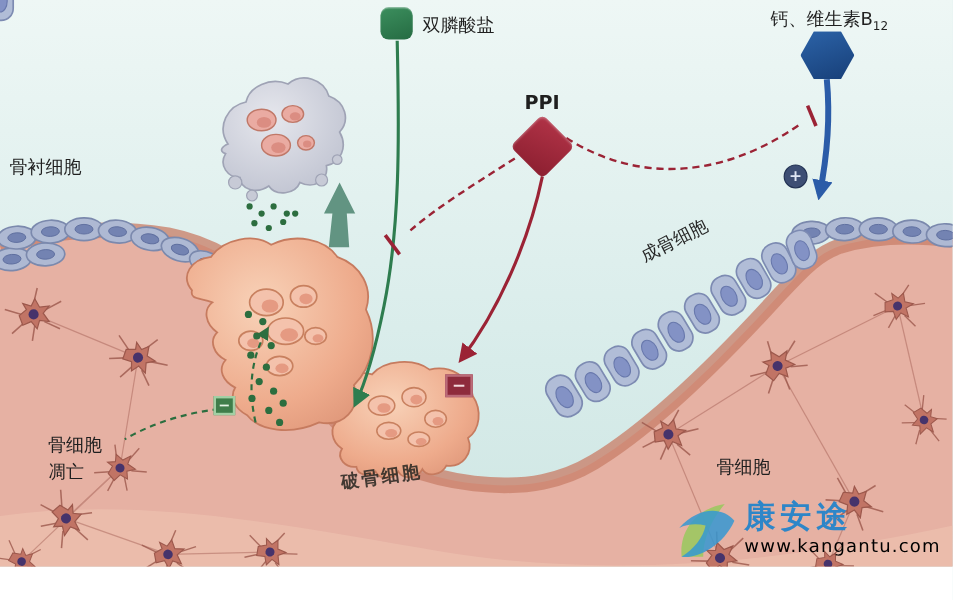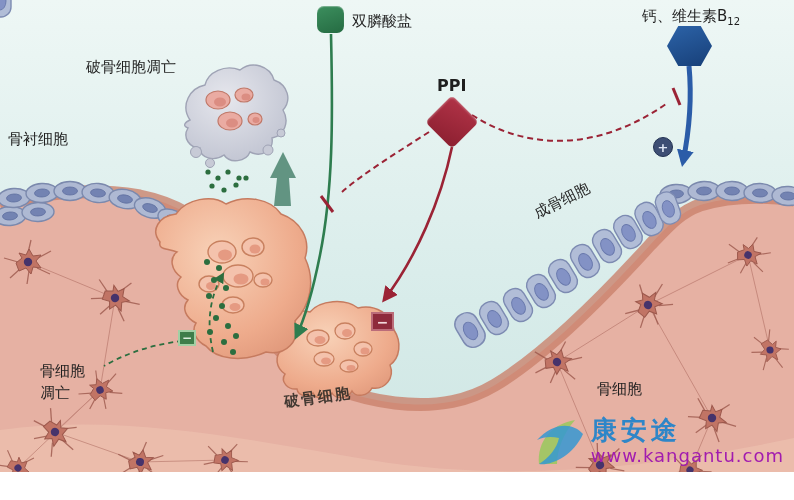--- a/index.html
+++ b/index.html
@@ -31,21 +31,21 @@
   .badge.plus-blue { left:653px; top:137px; width:20px; height:20px; border-radius:50%;
     background:#3d4e74; border:1px solid #223253; color:#dfe6f4; font-size:13px; }
 
   .rot-osteoblast { left:531px; top:206px; transform:rotate(-27deg); transform-origin:left top; color:#262626; }
   .rot-osteoclast-sm { left:283px; top:393px; transform:rotate(-8deg); transform-origin:left top;
     font-weight:700; color:#322d27; letter-spacing:2px; opacity:.9; }
 
   .watermark { position:absolute; right:10px; bottom:6px; display:flex; align-items:center; }
   .wm-text { display:flex; flex-direction:column; margin-left:4px; }
   .wm-brand { font-size:26px; font-weight:700; color:#2e86c8; letter-spacing:4px; line-height:30px; }
-  .wm-url { font-size:18px; color:#a21caf; letter-spacing:1px; }
+  .wm-url { font-size:15px; color:#000000; letter-spacing:1px; }
 </style>
 </head>
 <body>
 
 <div class="stage">
 
   <svg width="794" height="500" viewBox="0 0 794 500">
     <defs>
       <linearGradient id="gBg" x1="0" y1="0" x2="0" y2="1">
         <stop offset="0" stop-color="#eef7f5"></stop>
@@ -273,21 +273,20 @@
 
   <div class="icon-bisph"></div>
   <div class="icon-ppi"></div>
   <div class="icon-hex"></div>
 
   <div class="lbl" style="left:352px; top:12px;">双膦酸盐</div>
   <div class="lbl bold" style="left:437px; top:76px; font-size:16px;">PPI</div>
   <div class="lbl" style="left:642px; top:7px;">
     <span>钙、维生素B</span><sub style="font-size:10px;">12</sub>
   </div>
-  <div class="lbl" style="left:86px; top:58px;">破骨细胞凋亡</div>
   <div class="lbl" style="left:8px; top:130px;">骨衬细胞</div>
   <div class="lbl rot-osteoblast">成骨细胞</div>
   <div class="lbl rot-osteoclast-sm">破骨细胞</div>
   <div class="lbl two-line" style="left:40px; top:360px;">
     <div>骨细胞</div>
     <div>凋亡</div>
   </div>
   <div class="lbl" style="left:597px; top:380px;">骨细胞</div>
 
   <div class="badge minus-green">−</div>

